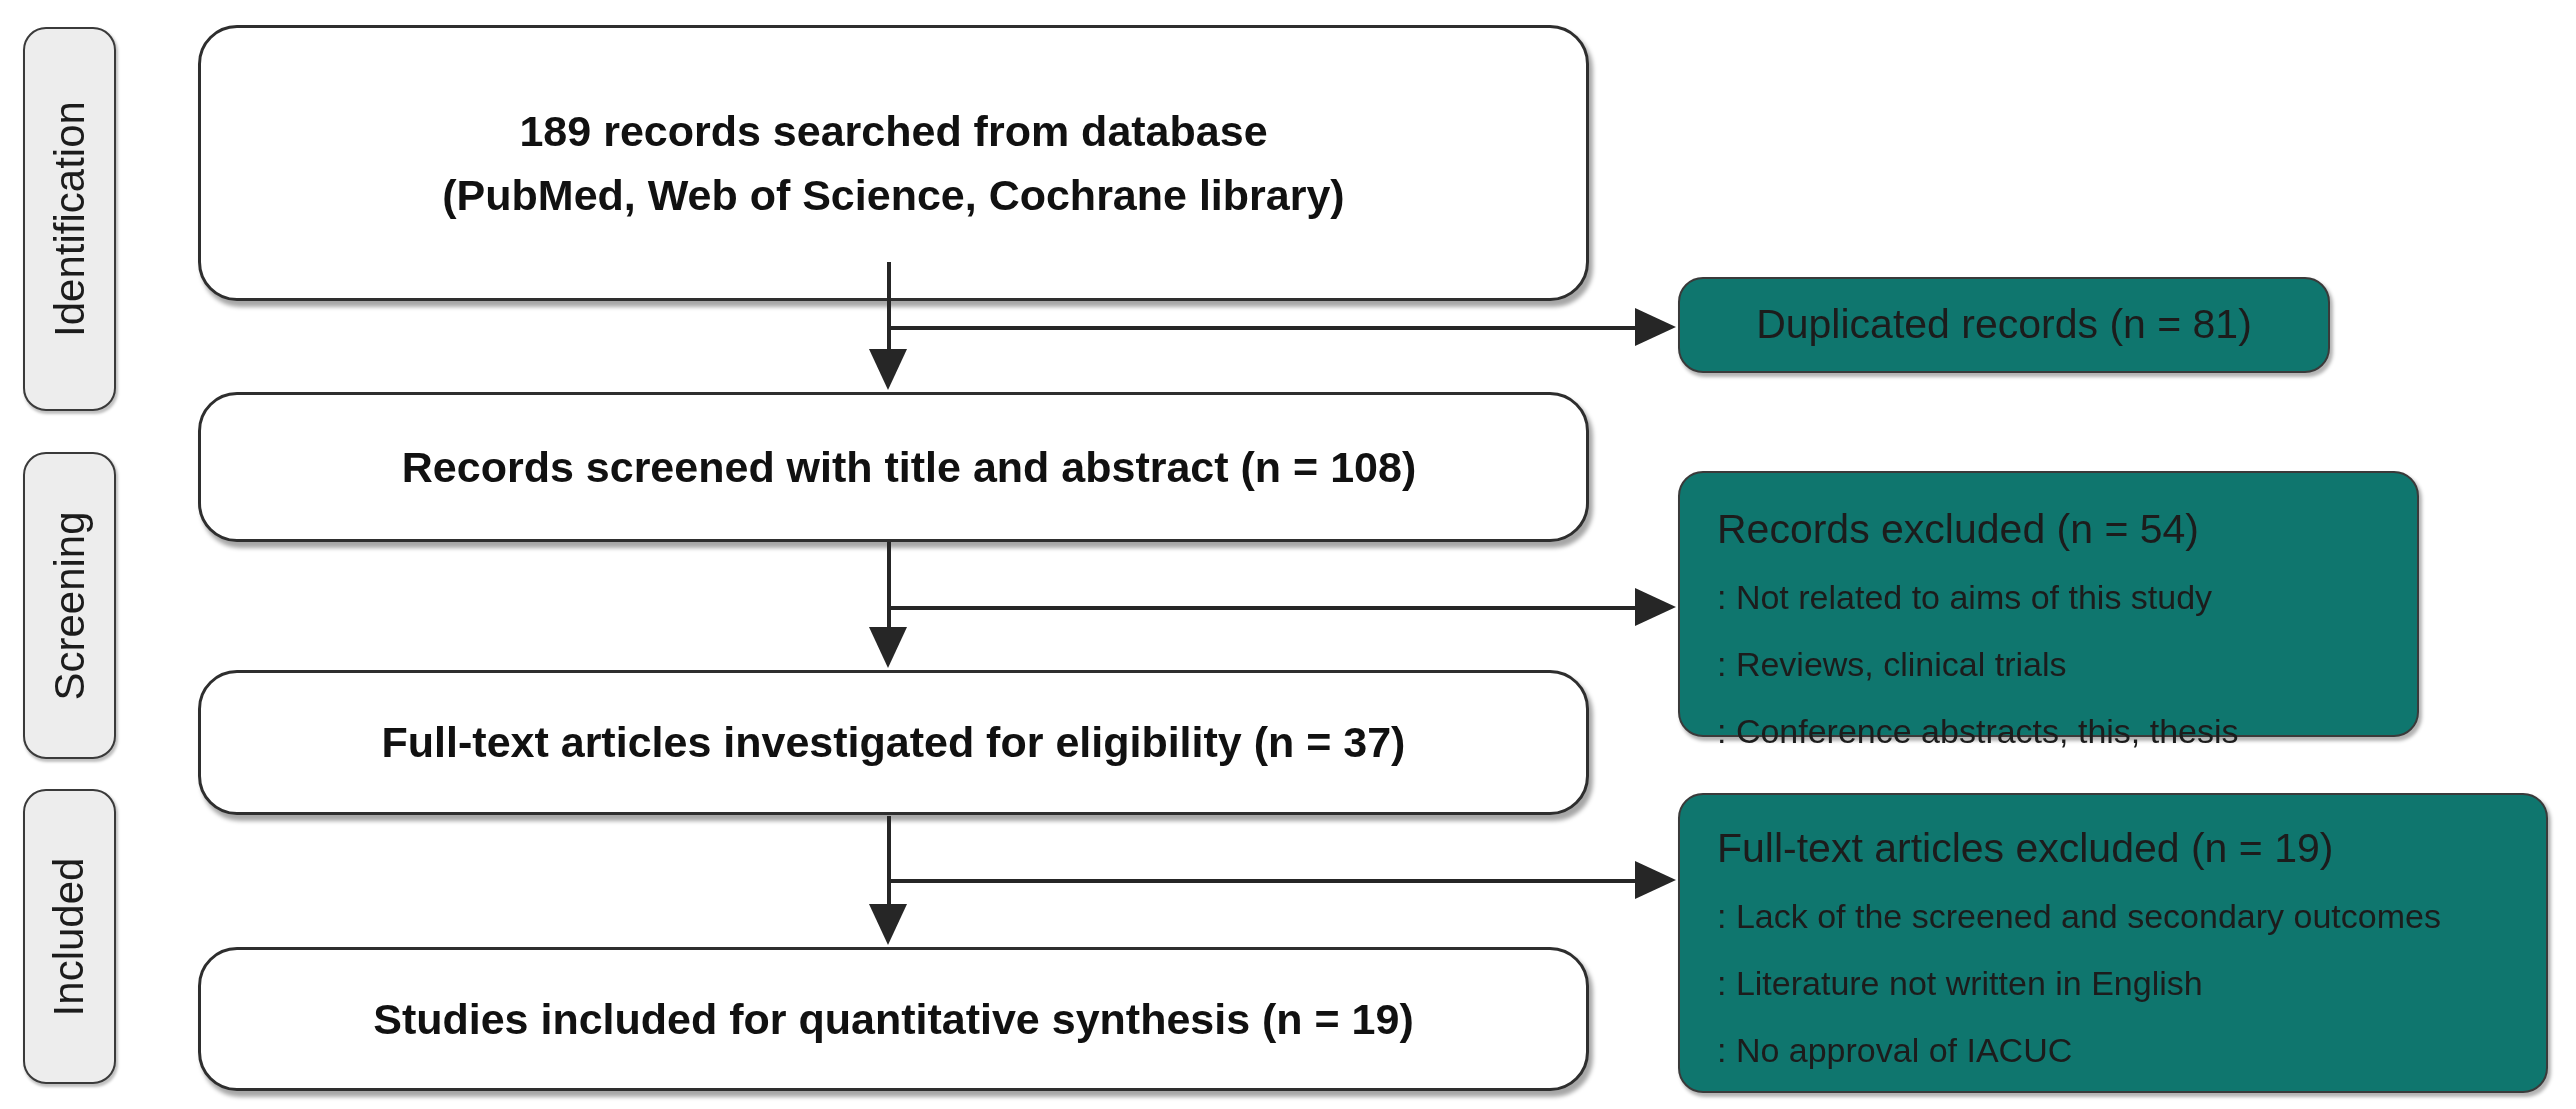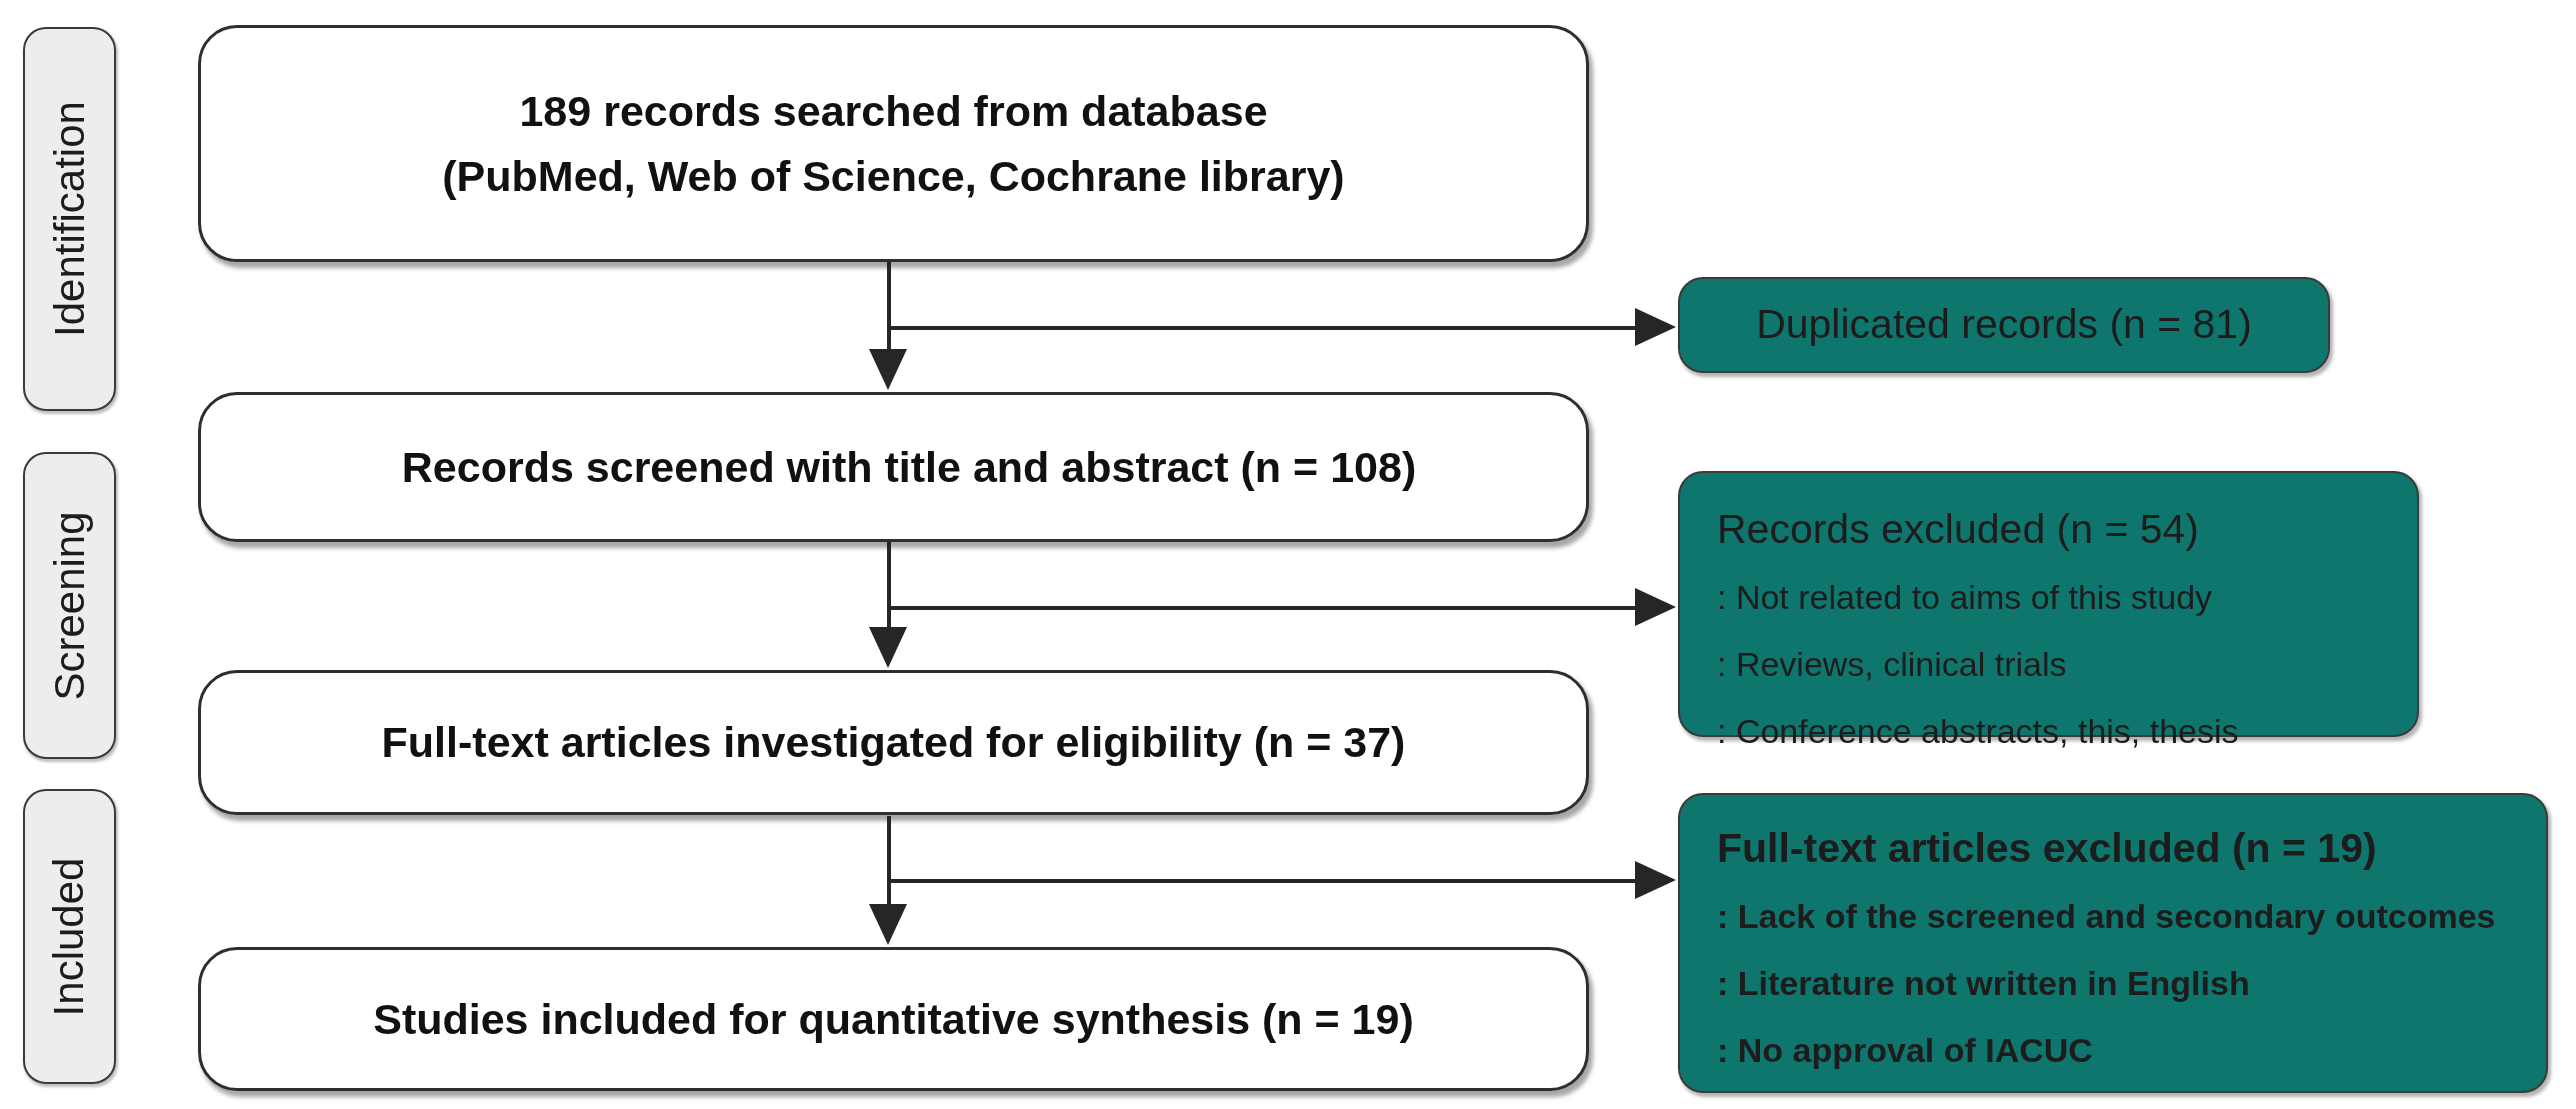--- a/index.html
+++ b/index.html
@@ -53,21 +53,21 @@
     align-items: center;
     justify-content: center;
     text-align: center;
   }
   .main-box .line {
     font-weight: bold;
     font-size: 43px;
     line-height: 1.5;
     color: #111111;
   }
-  .box-records-searched      { top: 25px;   height: 237px; }
+  .box-records-searched      { top: 25px;   height: 276px; }
   .box-records-screened      { top: 392px;  height: 150px; padding-left: 31px; }
   .box-fulltext-investigated { top: 670px;  height: 145px; }
   .box-studies-included      { top: 947px; height: 144px; }
 
   
   .side-box {
     position: absolute;
     left: 1678px;
     background: #0f766e;
     border: 2.7px solid #3a3a3a;
@@ -90,21 +90,20 @@
     display: flex; align-items: center; justify-content: center;
   }
   .box-records-excluded {
     top: 471px; width: 741px; height: 266px;
     padding: 30px 21.4px 21.4px 37px;
   }
   .box-records-excluded .side-title { margin-bottom: 10.7px; }
   .box-fulltext-excluded {
     top: 793px; width: 870px; height: 300px;
     padding: 27px 21.4px 21.4px 37px;
-    font-weight: bold;
   }
   .box-fulltext-excluded .side-title { margin-bottom: 9px; }
 
   
   .vline, .hline {
     position: absolute;
     background: #262626;
   }
   .vline { width: 3.6px; }
   .hline { height: 3.6px; }

